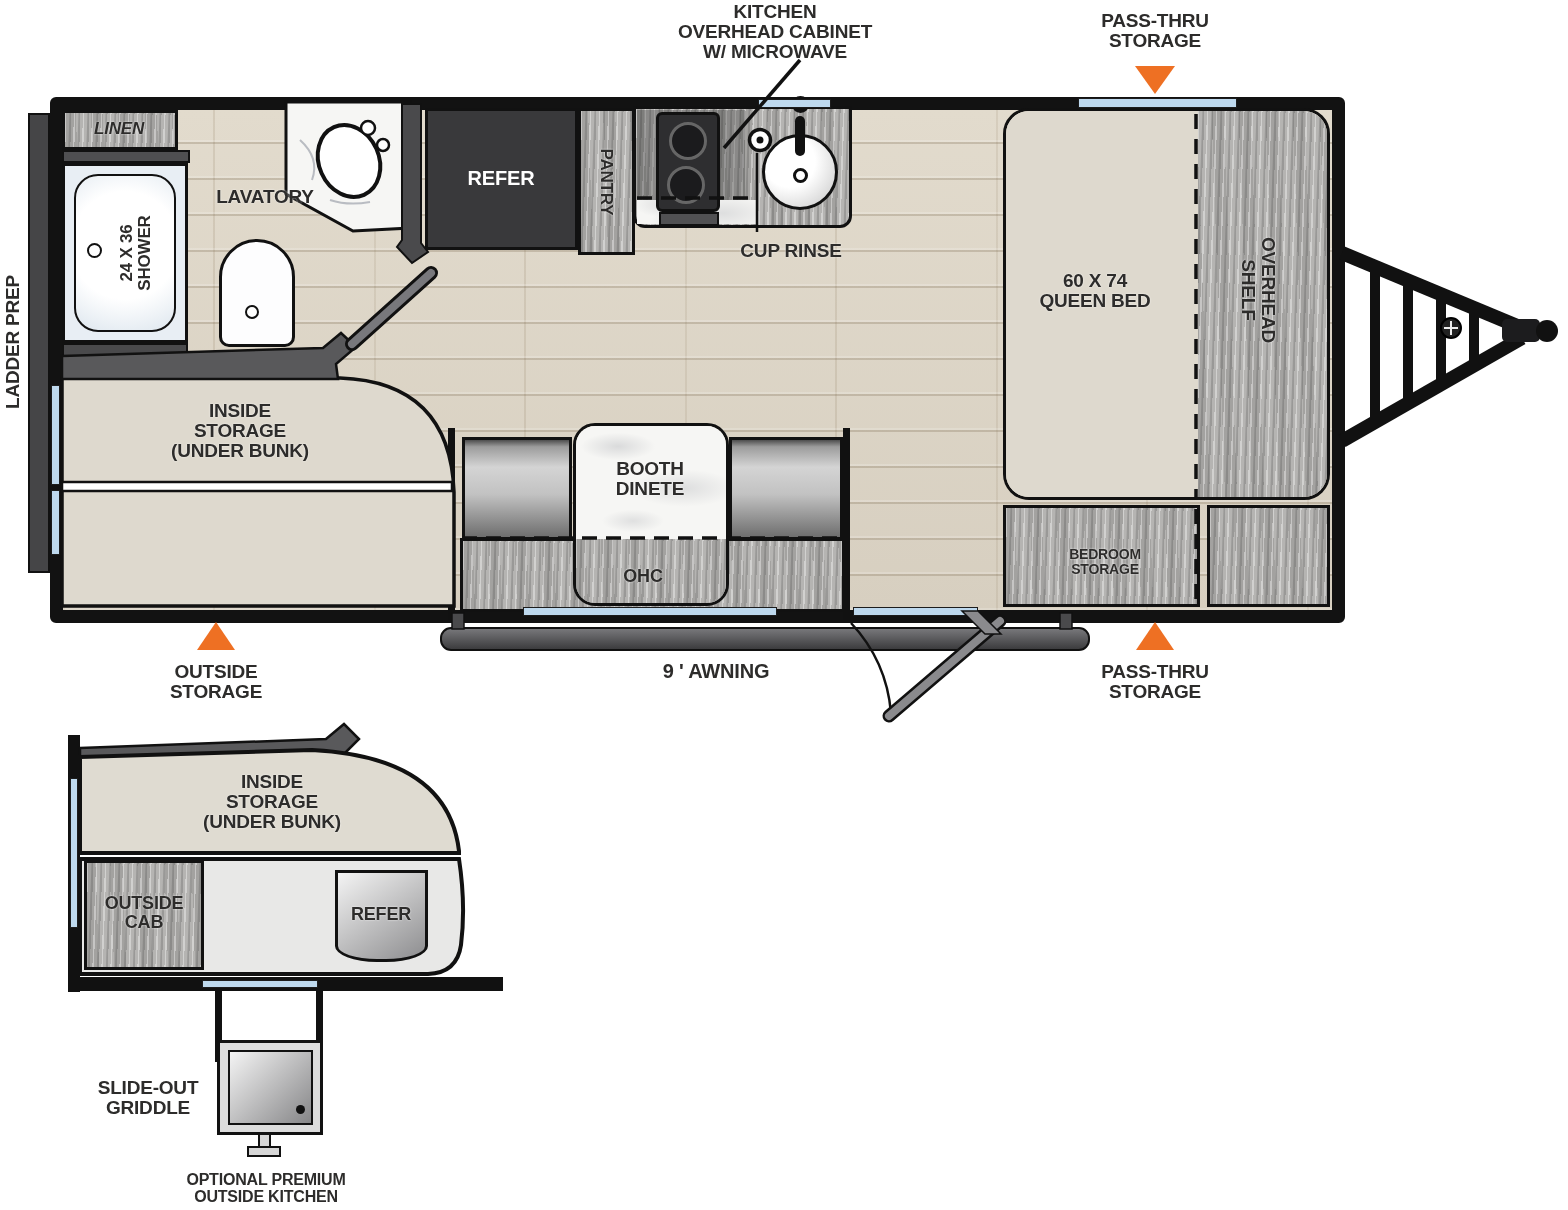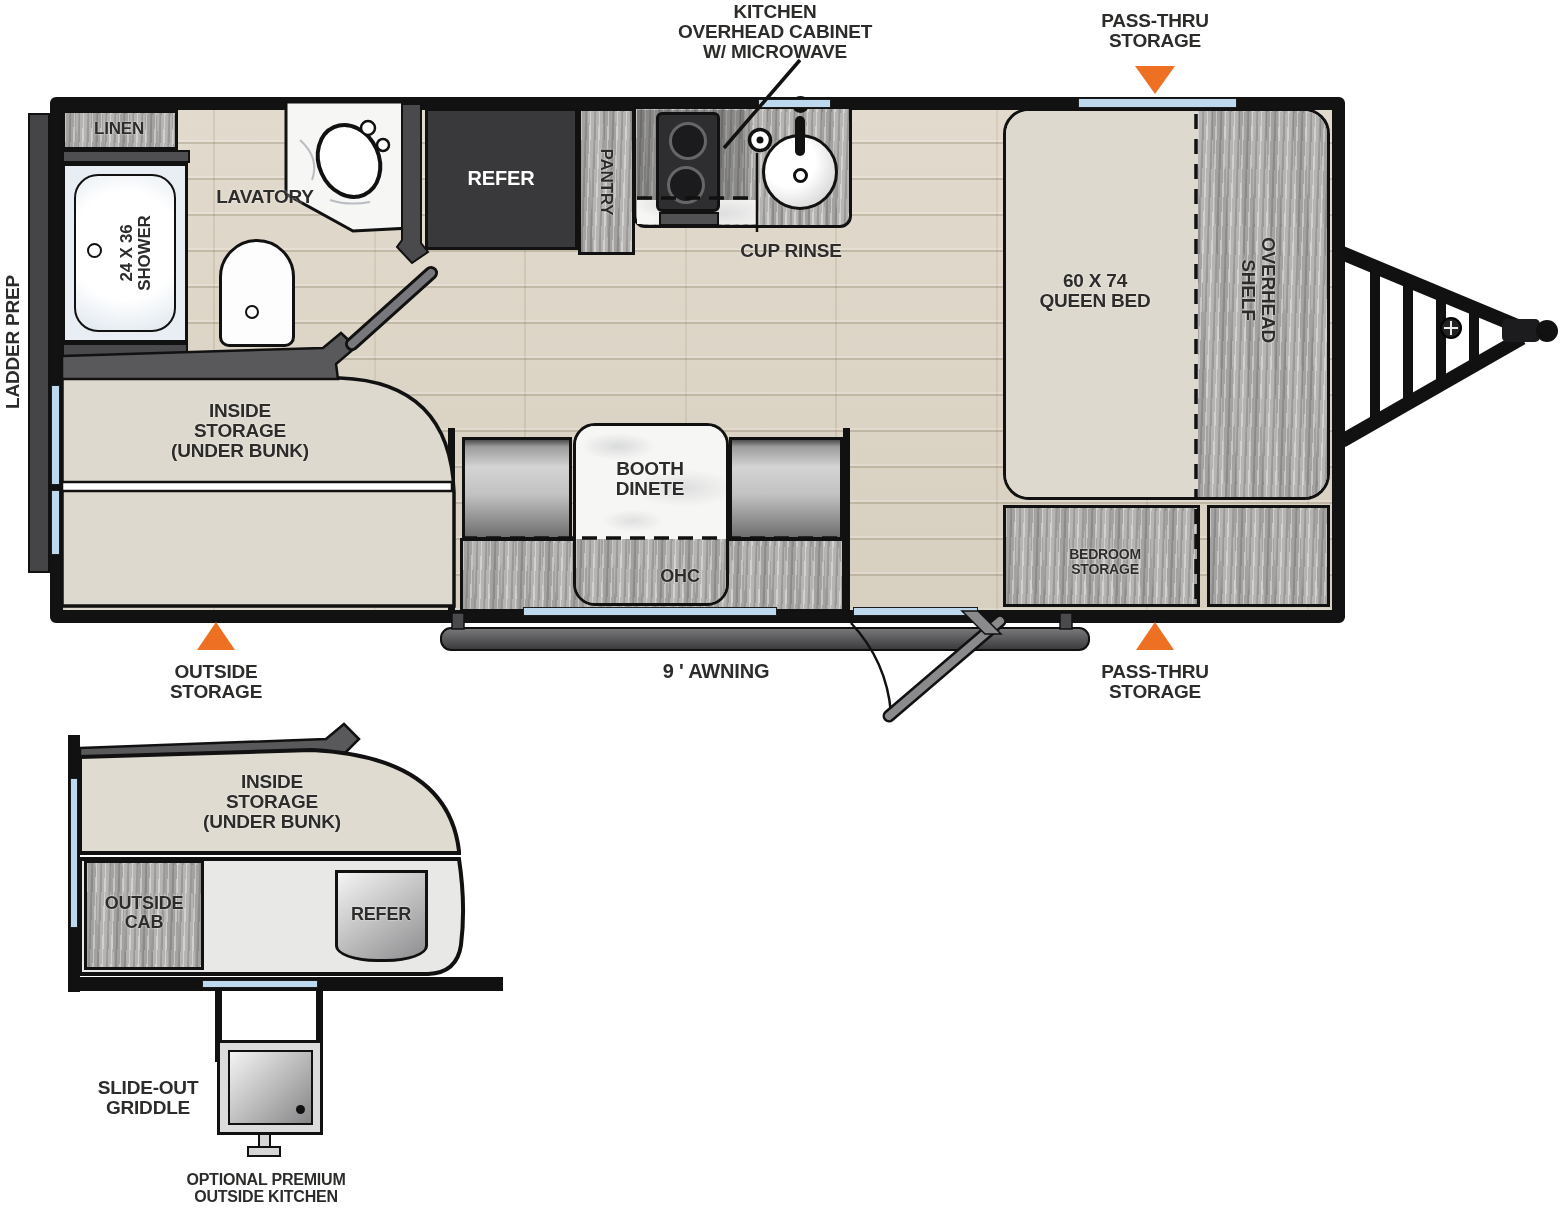--- a/index.html
+++ b/index.html
@@ -168,37 +168,37 @@
 
   <div class="abs woodv" style="left:84px;top:860px;width:120px;height:110px;border:3px solid #111;"></div>
   <div class="abs" style="left:335px;top:870px;width:93px;height:92px;background:linear-gradient(145deg,#f4f4f4,#8d8d8f);border:3px solid #111;border-radius:0 0 45% 45% / 0 0 16px 16px;"></div>
 
   <div class="lbl" style="left:775px;top:32px;font-size:19px;">KITCHEN
 OVERHEAD CABINET
 W/ MICROWAVE</div>
   <div class="lbl" style="left:1155px;top:31px;font-size:19px;">PASS-THRU
 STORAGE</div>
   <div class="lbl rotccw" style="left:13px;top:342px;font-size:19px;">LADDER PREP</div>
-  <div class="lbl" style="left:119px;top:129px;font-size:17px;">LINEN</div>
+  <div class="lbl" style="left:119px;top:129px;font-size:17px;font-style:italic;">LINEN</div>
   <div class="lbl rotccw" style="left:136px;top:253px;font-size:17px;">24 X 36
 SHOWER</div>
   <div class="lbl" style="left:265px;top:197px;font-size:19px;">LAVATORY</div>
   <div class="lbl" style="left:501px;top:178px;font-size:20px;color:#ffffff;text-shadow:none;">REFER</div>
   <div class="lbl rotcw" style="left:606px;top:182px;font-size:17px;">PANTRY</div>
   <div class="lbl" style="left:791px;top:251px;font-size:19px;">CUP RINSE</div>
   <div class="lbl" style="left:1095px;top:291px;font-size:19px;text-align:center;">60 X 74
 QUEEN BED</div>
   <div class="lbl rotcw" style="left:1258px;top:290px;font-size:19px;">OVERHEAD
 SHELF</div>
   <div class="lbl" style="left:240px;top:431px;font-size:19px;">INSIDE
 STORAGE
 (UNDER BUNK)</div>
   <div class="lbl" style="left:650px;top:479px;font-size:19px;">BOOTH
 DINETE</div>
-  <div class="lbl" style="left:643px;top:576px;font-size:18px;margin-left:37px;">OHC</div>
+  <div class="lbl" style="left:643px;top:576px;font-size:18px;">OHC</div>
   <div class="lbl" style="left:1097px;top:562px;font-size:14px;padding-left:16px;">BEDROOM
 STORAGE</div>
   <div class="lbl" style="left:716px;top:671px;font-size:20px;">9 ' AWNING</div>
   <div class="lbl" style="left:216px;top:682px;font-size:19px;">OUTSIDE
 STORAGE</div>
   <div class="lbl" style="left:1155px;top:682px;font-size:19px;">PASS-THRU
 STORAGE</div>
 
   <div class="lbl" style="left:272px;top:802px;font-size:19px;">INSIDE
 STORAGE

